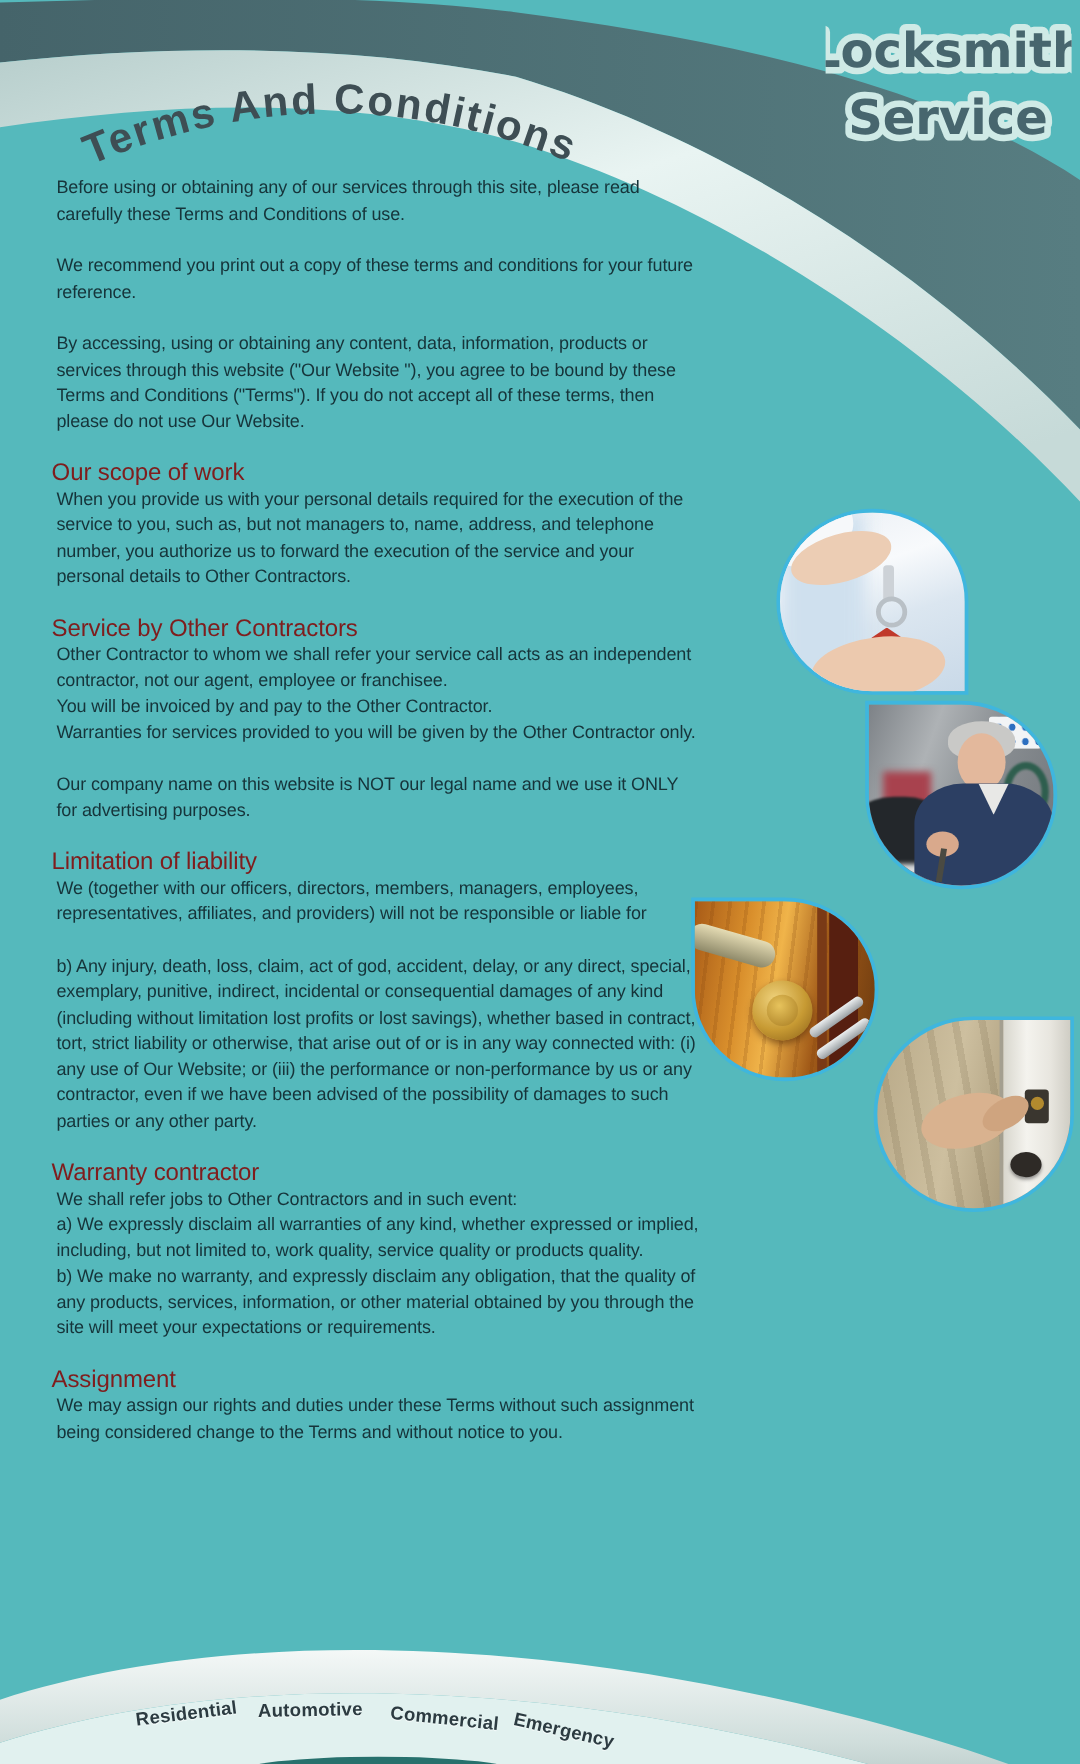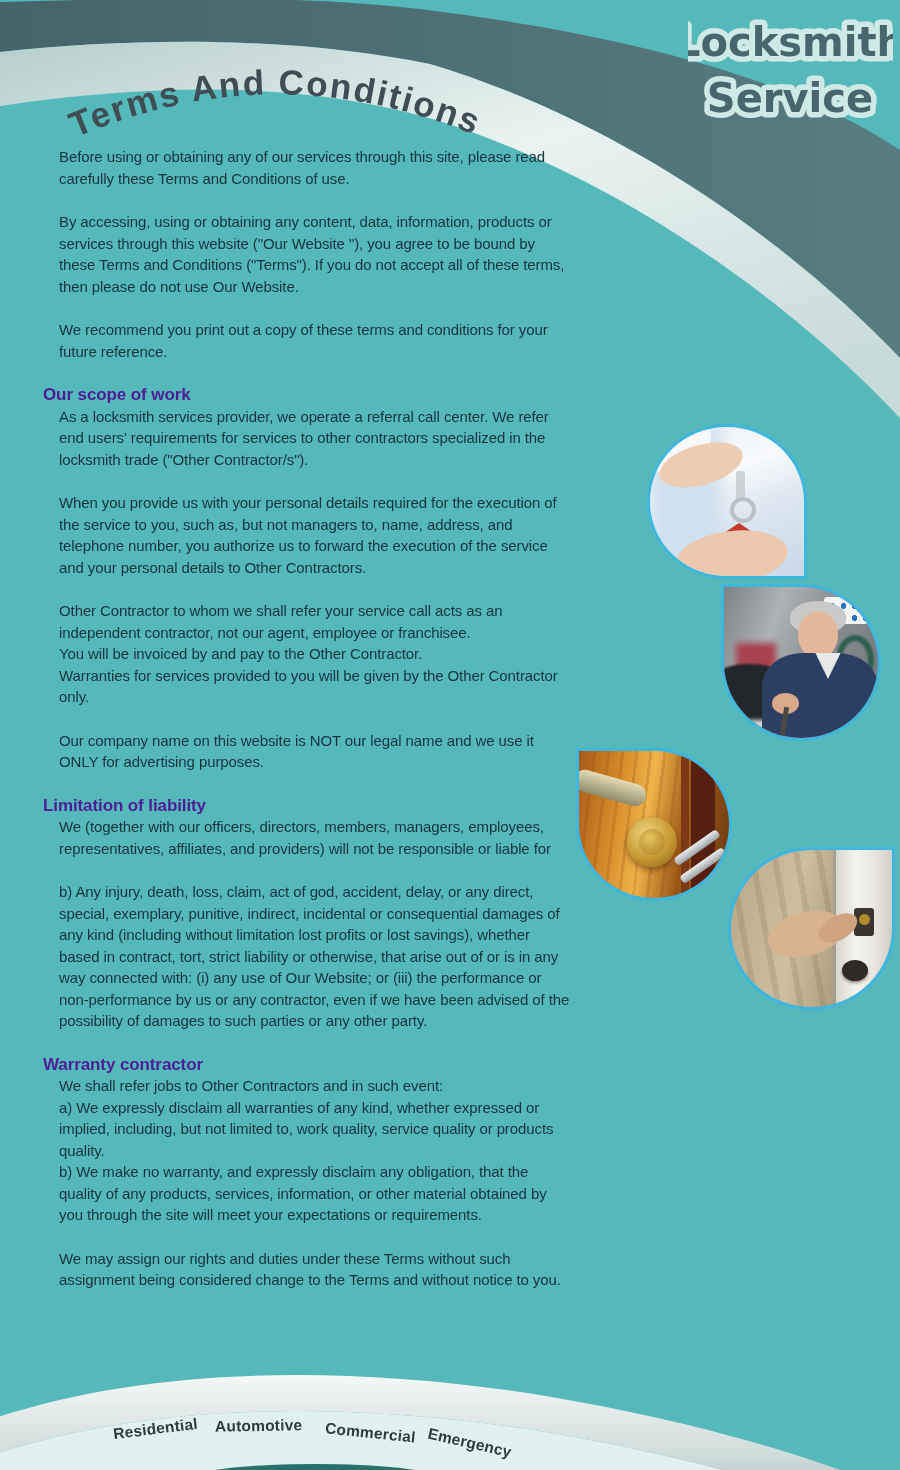--- a/index.html
+++ b/index.html
@@ -18,22 +18,22 @@
   .logo-svg{position:absolute;left:688px;top:10px;width:205px;height:125px;cursor:pointer;}
   .logo-svg text{
     font-family:"DejaVu Sans","Liberation Sans",sans-serif;font-weight:bold;font-size:40px;
     fill:#47666e;stroke:#cfeae6;stroke-width:11px;stroke-linejoin:round;paint-order:stroke fill;
   }
   
   .content{
     position:absolute;left:43px;top:146px;width:547px;
     color:#16343a;font-size:15px;line-height:21.5px;letter-spacing:-0.1px;
   }
-  .content p{margin:0 16px 22px;white-space:pre-line;}
-  .content h3{font-size:17px;line-height:21.5px;margin:9px 0 0;color:#4c1d95;font-weight:bold;}
+  .content p{margin:0 4px 22px;white-space:pre-line;}
+  .content h3{font-size:20px;line-height:21.5px;margin:9px 0 0;color:#7f1d1d;font-weight:normal;}
   
   .blob{position:absolute;overflow:hidden;border:3px solid #3fb6de;box-sizing:border-box;background:#ddd;}
   .blob *{position:absolute;}
   .b1{left:647px;top:424px;width:160px;height:155px;border-radius:50% 50% 0 50%;
       background:linear-gradient(160deg,#e9eef4 0%,#f8fafc 35%,#dbe6f0 60%,#c9d9e8 100%);}
   .b2{left:721px;top:584px;width:160px;height:157px;border-radius:0 50% 50% 50%;
       background:linear-gradient(110deg,#7d8287 0%,#aeb2b5 30%,#8b9094 55%,#6f7479 100%);}
   .b3{left:576px;top:748px;width:156px;height:153px;border-radius:0 50% 50% 50%;
       background:linear-gradient(100deg,#a85b17 0%,#d98f2c 28%,#f0b44a 45%,#a15a18 68%,#6b3a10 100%);}
   .b4{left:728px;top:847px;width:167px;height:163px;border-radius:50% 0 50% 50%;
@@ -125,42 +125,43 @@
     </text>
   </svg>
 
   <svg class="logo-svg" viewBox="0 0 205 125">
     <text x="102" y="46" text-anchor="middle">Locksmith</text>
     <text x="102" y="102" text-anchor="middle">Service</text>
   </svg>
 
   <div class="content">
     <p>Before using or obtaining any of our services through this site, please read carefully these Terms and Conditions of use.</p>
+    <p>We recommend you print out a copy of these terms and conditions for your future reference.</p>
     <p>By accessing, using or obtaining any content, data, information, products or services through this website ("Our Website "), you agree to be bound by these Terms and Conditions ("Terms"). If you do not accept all of these terms, then please do not use Our Website.</p>
-    <p>We recommend you print out a copy of these terms and conditions for your future reference.</p>
 
     <h3>Our scope of work</h3>
-    <p>As a locksmith services provider, we operate a referral call center. We refer end users' requirements for services to other contractors specialized in the locksmith trade ("Other Contractor/s").</p>
 
     <p>When you provide us with your personal details required for the execution of the service to you, such as, but not managers to, name, address, and telephone number, you authorize us to forward the execution of the service and your personal details to Other Contractors.</p>
 
+    <h3>Service by Other Contractors</h3>
     <p>Other Contractor to whom we shall refer your service call acts as an independent contractor, not our agent, employee or franchisee.
 You will be invoiced by and pay to the Other Contractor.
 Warranties for services provided to you will be given by the Other Contractor only.</p>
     <p>Our company name on this website is NOT our legal name and we use it ONLY for advertising purposes.</p>
 
     <h3>Limitation of liability</h3>
     <p>We (together with our officers, directors, members, managers, employees, representatives, affiliates, and providers) will not be responsible or liable for</p>
     <p>b) Any injury, death, loss, claim, act of god, accident, delay, or any direct, special, exemplary, punitive, indirect, incidental or consequential damages of any kind (including without limitation lost profits or lost savings), whether based in contract, tort, strict liability or otherwise, that arise out of or is in any way connected with: (i) any use of Our Website; or (iii) the performance or non-performance by us or any contractor, even if we have been advised of the possibility of damages to such parties or any other party.</p>
 
     <h3>Warranty contractor</h3>
     <p>We shall refer jobs to Other Contractors and in such event:
 a) We expressly disclaim all warranties of any kind, whether expressed or implied, including, but not limited to, work quality, service quality or products quality.
 b) We make no warranty, and expressly disclaim any obligation, that the quality of any products, services, information, or other material obtained by you through the site will meet your expectations or requirements.</p>
 
+    <h3>Assignment</h3>
     <p>We may assign our rights and duties under these Terms without such assignment being considered change to the Terms and without notice to you.</p>
   </div>
 
   <div class="blob b1">
     <div class="win"></div>
     <div class="sleeve"></div>
     <div class="hand-top"></div>
     <div class="key"></div>
     <div class="keyring"></div>
     <div class="house"></div>

